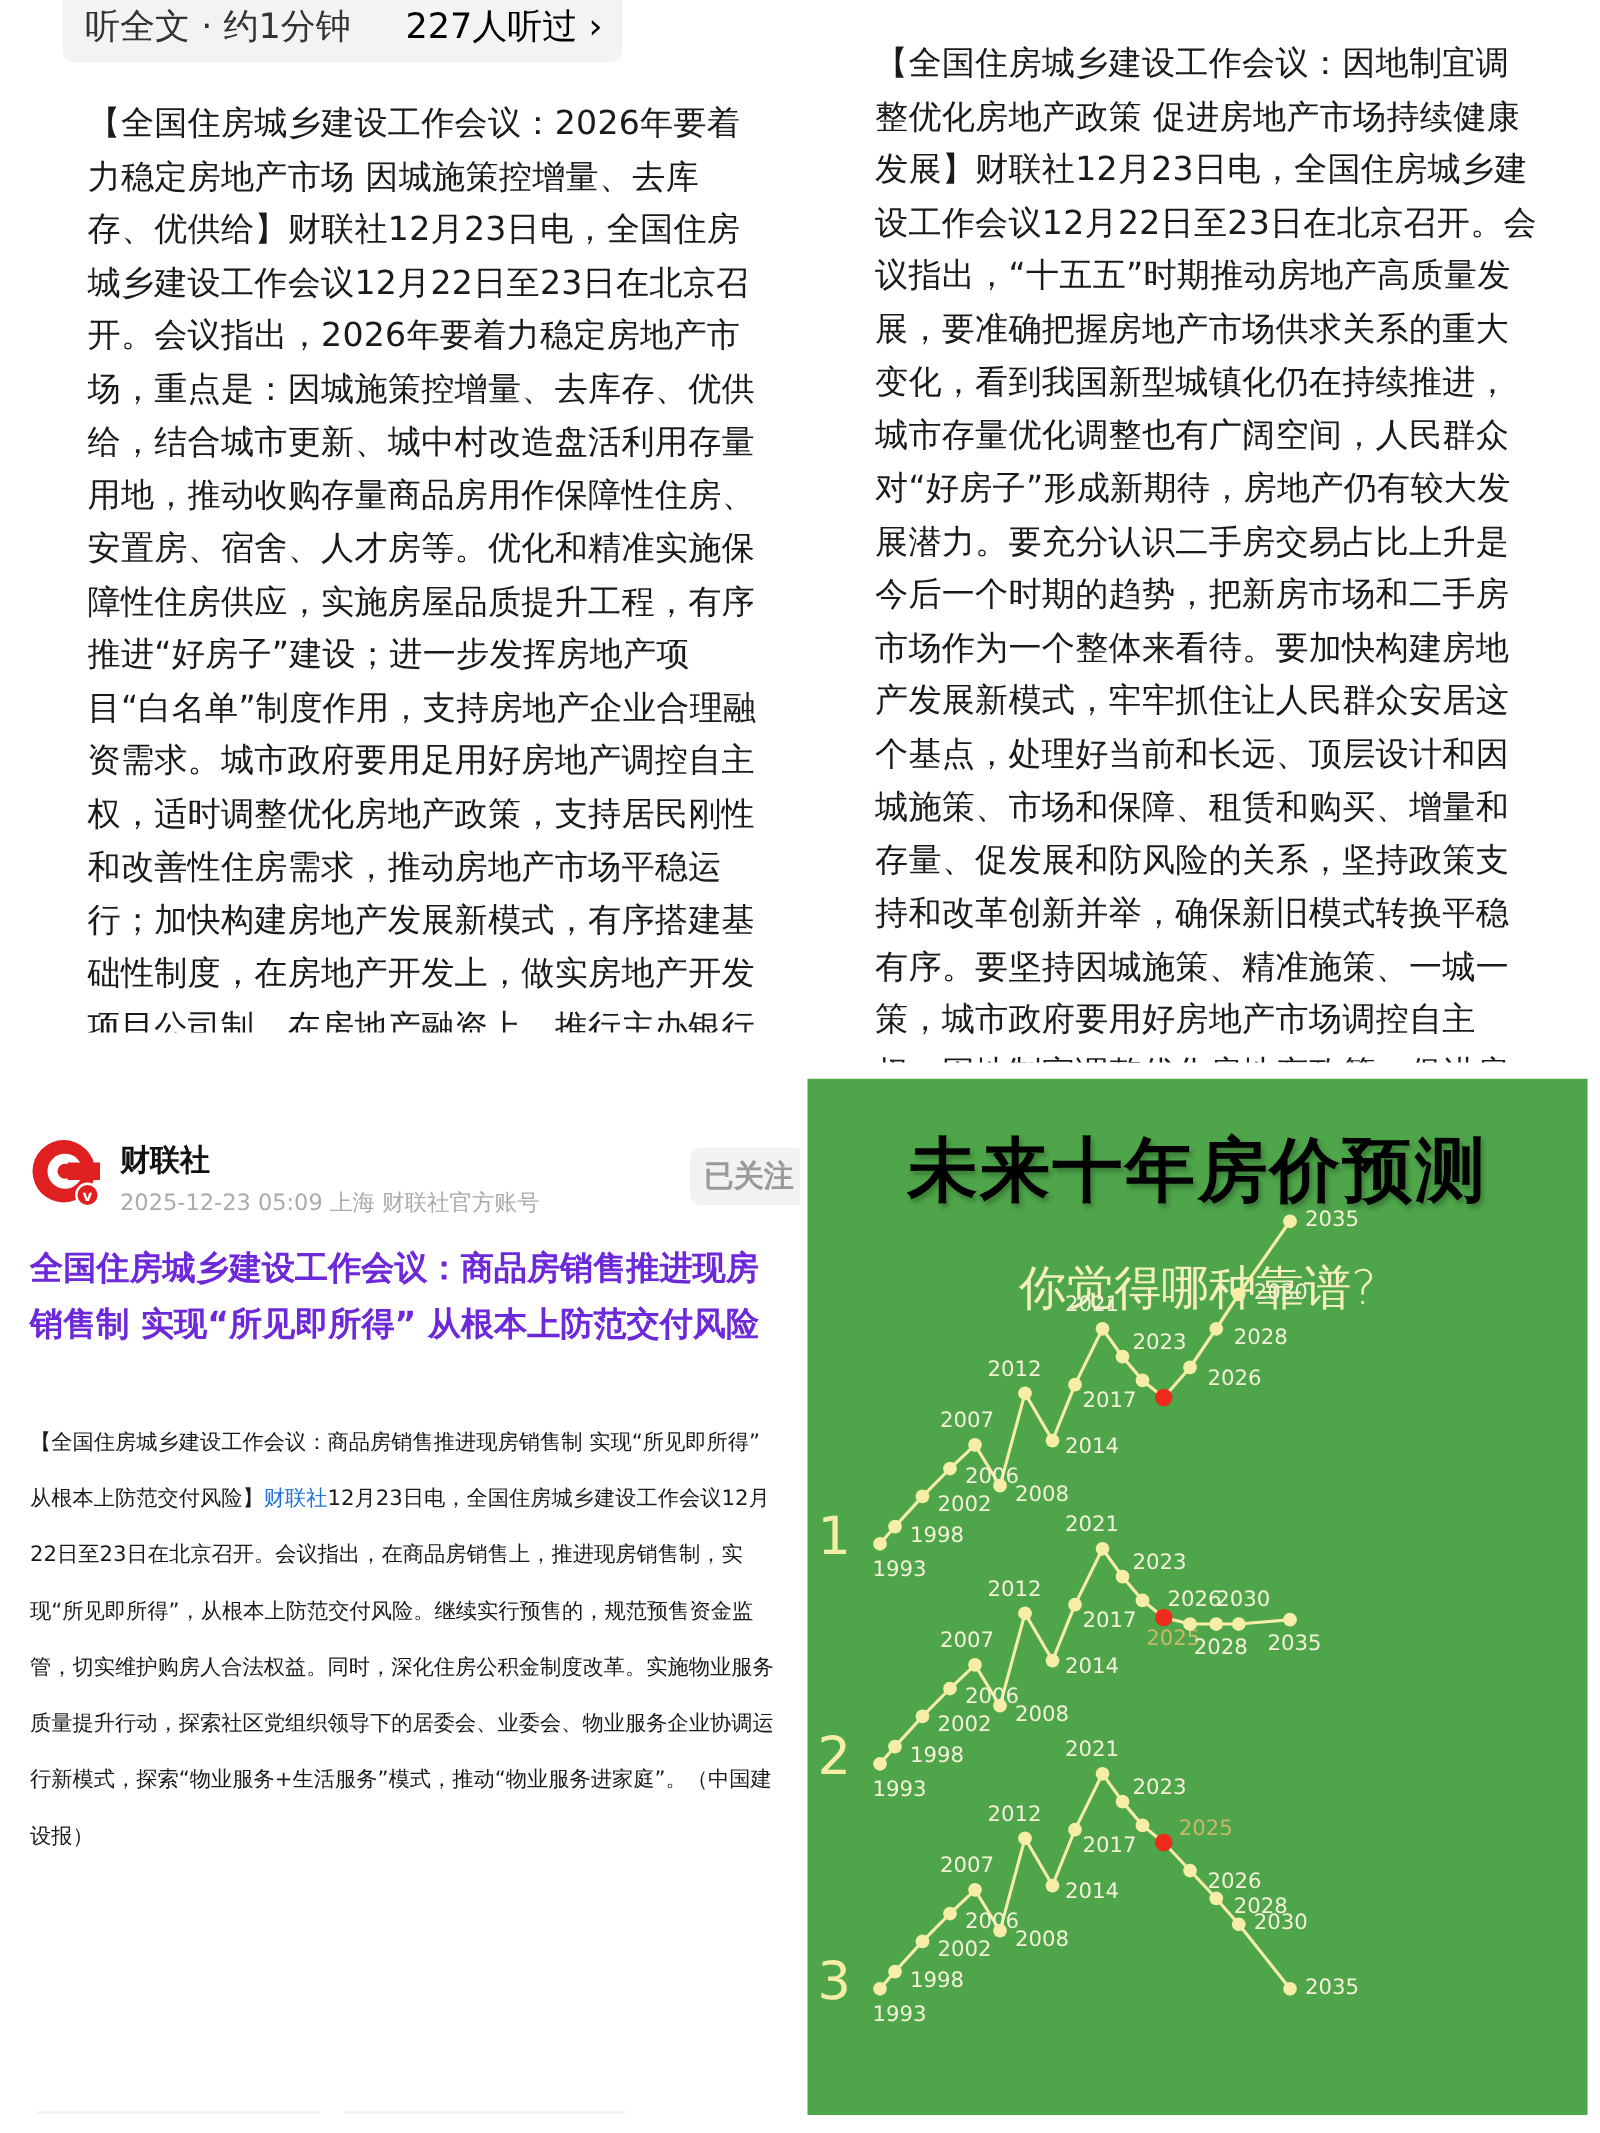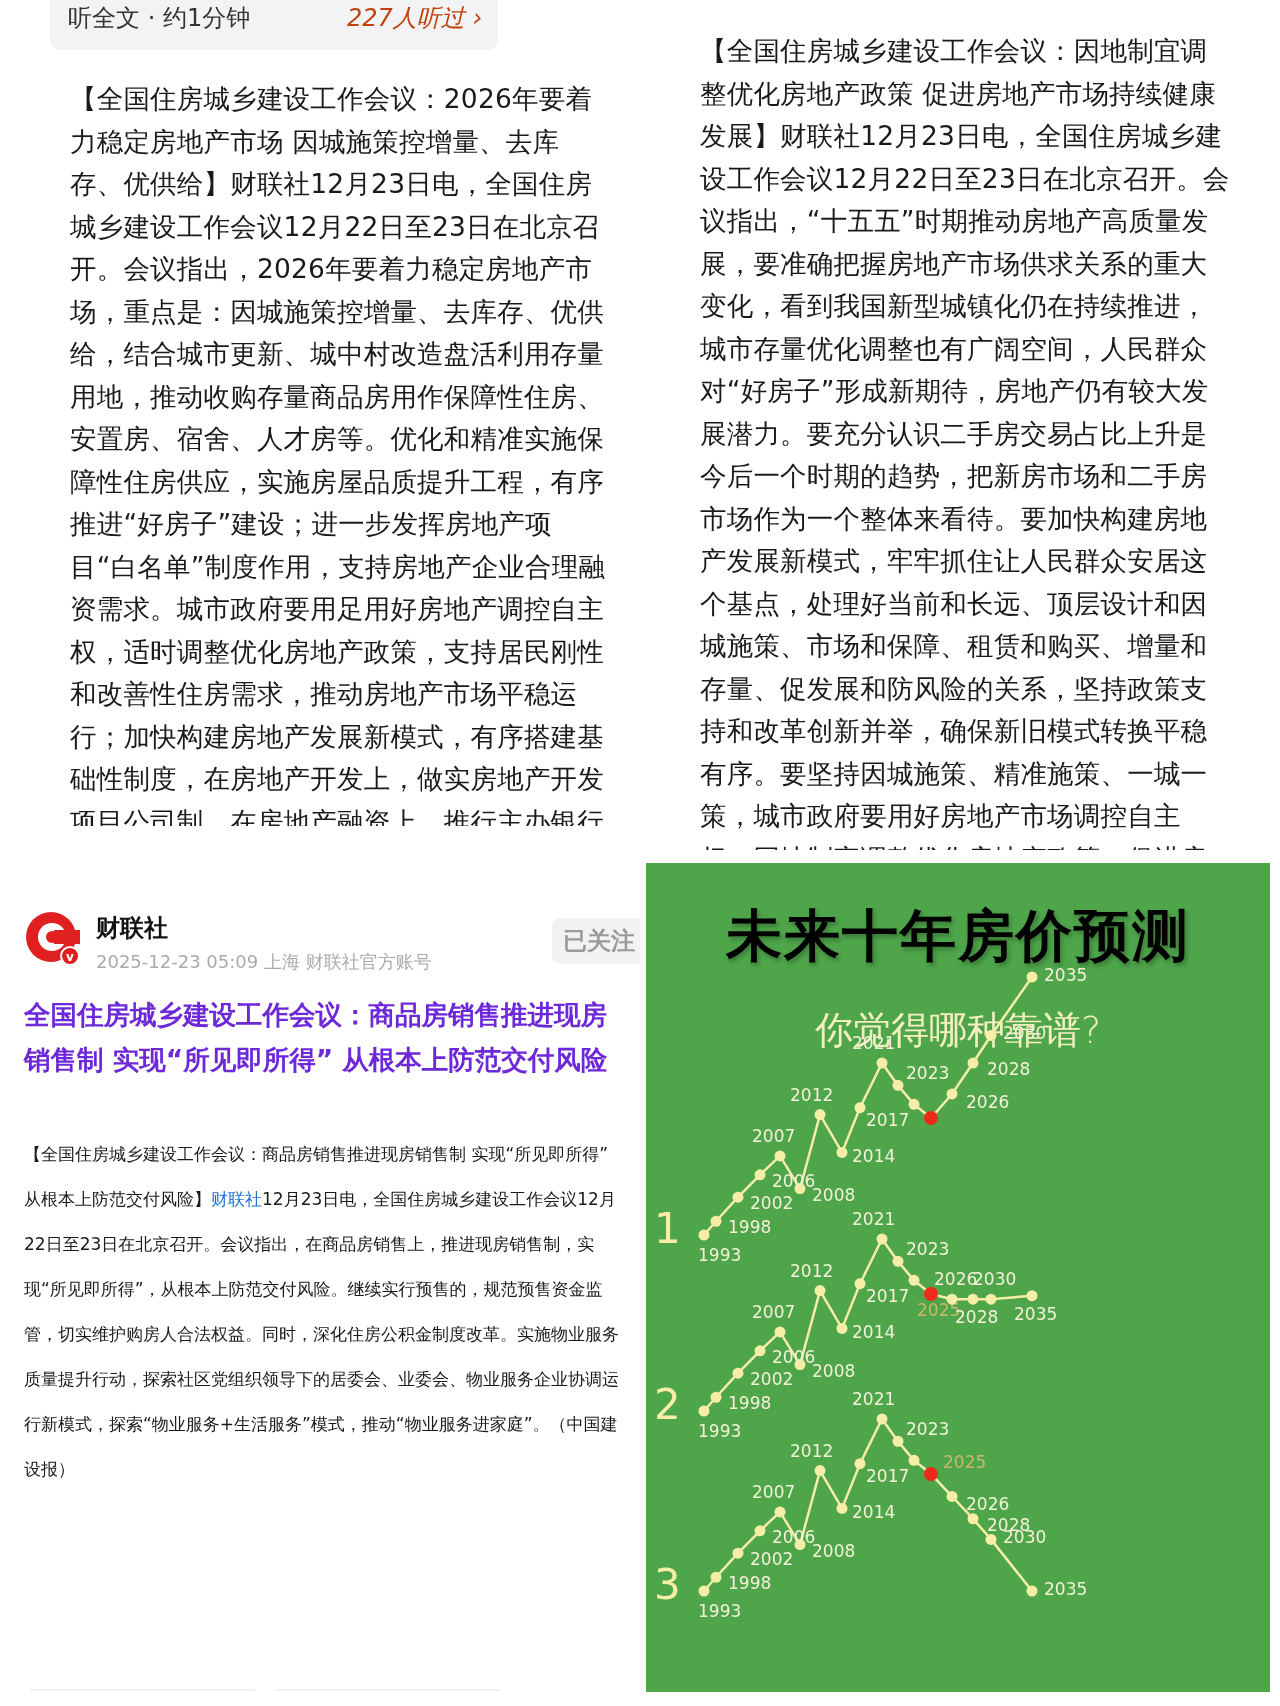--- a/index.html
+++ b/index.html
@@ -1,22 +1,22 @@
 <!DOCTYPE html>
 <html><head>
 <meta charset="utf-8">
 <style>
   html, body { margin:0; padding:0; }
   body { width:1280px; height:1706px; background:#ffffff; position:relative; overflow:hidden;
          font-family:"DejaVu Sans","Liberation Sans",sans-serif; color:#1a1a1a; }
   .panel { position:absolute; overflow:hidden; background:#fff; }
   .listen-bar { position:absolute; left:50px; top:0; width:448px; height:50px; background:#f2f3f5;
-                border-radius:0 0 10px 10px; font-size:24px; color:#333; }
+                border-radius:0 0 10px 10px; font-size:28px; color:#333; }
   .listen-bar .left { position:absolute; left:18px; top:2px; }
-  .listen-bar .right { position:absolute; right:16px; top:2px; color:#c2410c;font-style:italic; }
+  .listen-bar .right { position:absolute; right:16px; top:2px; color:#000000; }
   .body-text { font-size:26.5px; line-height:42.5px; letter-spacing:0.2px; margin:12px; }
   #p1 { left:58px; top:66px; width:560px; height:760px; }
   #p2 { left:688px; top:18px; width:555px; height:832px; }
   #p3 { left:0; top:880px; width:640px; height:826px; }
   .author-row { position:absolute; left:24px; top:30px; width:600px; height:80px; }
   .logo { position:absolute; left:0; top:0; width:56px; height:56px; }
   .author-name { position:absolute; left:72px; top:2px; font-size:24px; font-weight:bold; color:#111; }
   .author-meta { position:absolute; left:72px; top:40px; font-size:18px; color:#aaa; white-space:nowrap; }
   .follow-btn { position:absolute; left:528px; top:8px; width:94px; height:46px; border-radius:8px;
                 background:#f2f2f2; color:#9a9a9a; font-size:24px; font-weight:bold;

